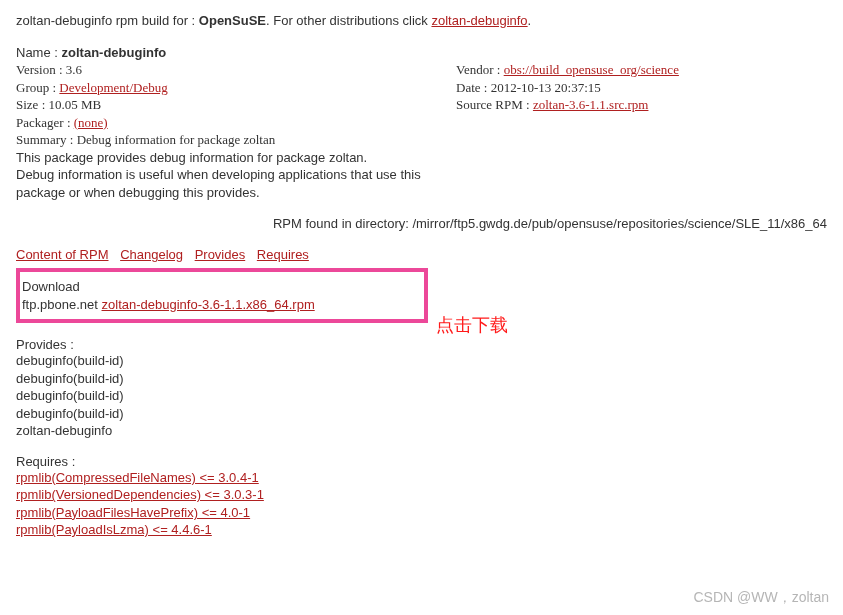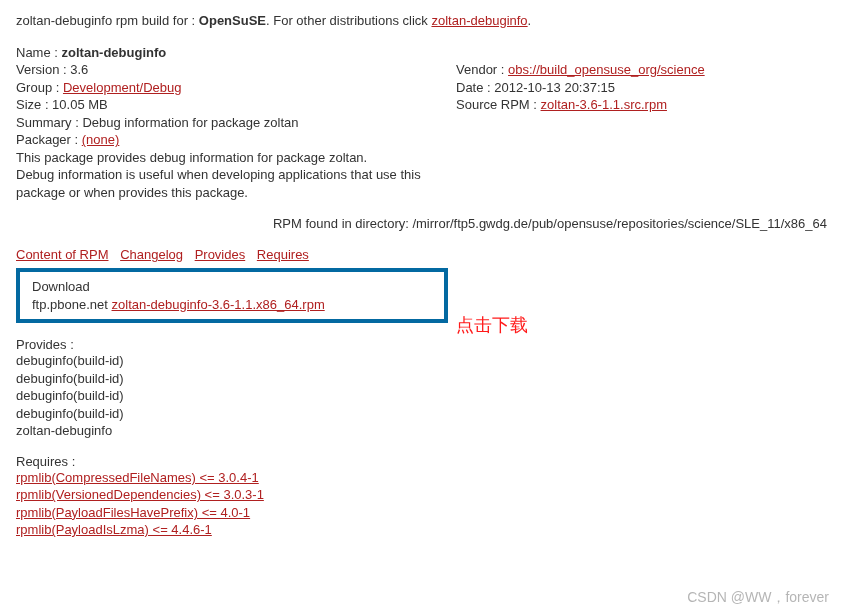--- a/index.html
+++ b/index.html
@@ -14,39 +14,40 @@
     }
     a {
       color: #b02020;
       text-decoration: underline;
     }
     .bold {
       font-weight: bold;
     }
     .meta-row {
       display: flex;
+      font-family: Liberation Serif, serif;
     }
     .meta-left {
       width: 440px;
     }
     .meta-right {
       flex: 1;
     }
     .line {
       line-height: 1.35;
     }
     .section-links {
       margin: 14px 0 0 0;
     }
     .section-links a {
       margin-right: 8px;
     }
     .download-box {
-      border: 4px solid #0369a1;
-      padding: 6px 12px;
+      border: 4px solid #ec4899;
+      padding: 6px 2px;
       width: 400px;
       margin: 6px 0 4px 0;
       position: relative;
     }
     .annotation {
       position: absolute;
       right: -84px;
       bottom: -18px;
       color: #ff1a1a;
       font-size: 18px;
@@ -86,39 +87,39 @@
   <span>Name : </span><span class="bold">zoltan-debuginfo</span>
 </div>
 
 <div class="meta-row">
   <div class="meta-left">
     <div class="line">Version : 3.6</div>
     <div class="line">
       <span>Group : </span><a href="#">Development/Debug</a>
     </div>
     <div class="line">Size : 10.05 MB</div>
-    <div class="line">Summary : Debug information for package zoltan</div>
     <div class="line">
       <span>Packager : </span><a href="#">(none)</a>
     </div>
+    <div class="line">Summary : Debug information for package zoltan</div>
   </div>
   <div class="meta-right">
     <div class="line">
       <span>Vendor : </span><a href="#">obs://build_opensuse_org/science</a>
     </div>
     <div class="line">Date : 2012-10-13 20:37:15</div>
     <div class="line">
       <span>Source RPM : </span><a href="#">zoltan-3.6-1.1.src.rpm</a>
     </div>
   </div>
 </div>
 
 <div class="line">This package provides debug information for package zoltan.</div>
 <div class="line">Debug information is useful when developing applications that use this</div>
-<div class="line">package or when provides this package.</div>
+<div class="line">package or when debugging this provides.</div>
 
 <div class="para line">RPM found in directory: /mirror/ftp5.gwdg.de/pub/opensuse/repositories/science/SLE_11/x86_64</div>
 
 <div class="section-links">
   <a href="#">Content of RPM</a>
   <a href="#">Changelog</a>
   <a href="#">Provides</a>
   <a href="#">Requires</a>
 </div>
 
@@ -140,13 +141,13 @@
 </div>
 
 <div class="heading">Requires :</div>
 <div class="requires-list">
   <div class="line"><a href="#">rpmlib(CompressedFileNames) &lt;= 3.0.4-1</a></div>
   <div class="line"><a href="#">rpmlib(VersionedDependencies) &lt;= 3.0.3-1</a></div>
   <div class="line"><a href="#">rpmlib(PayloadFilesHavePrefix) &lt;= 4.0-1</a></div>
   <div class="line"><a href="#">rpmlib(PayloadIsLzma) &lt;= 4.4.6-1</a></div>
 </div>
 
-<div class="watermark">CSDN @WW，forever</div>
+<div class="watermark">CSDN @WW，zoltan</div>
 
 </body></html>

